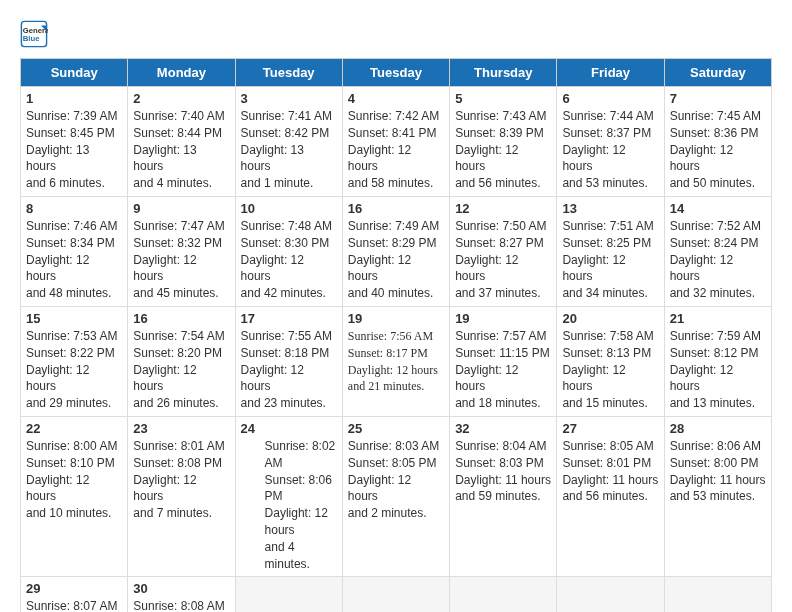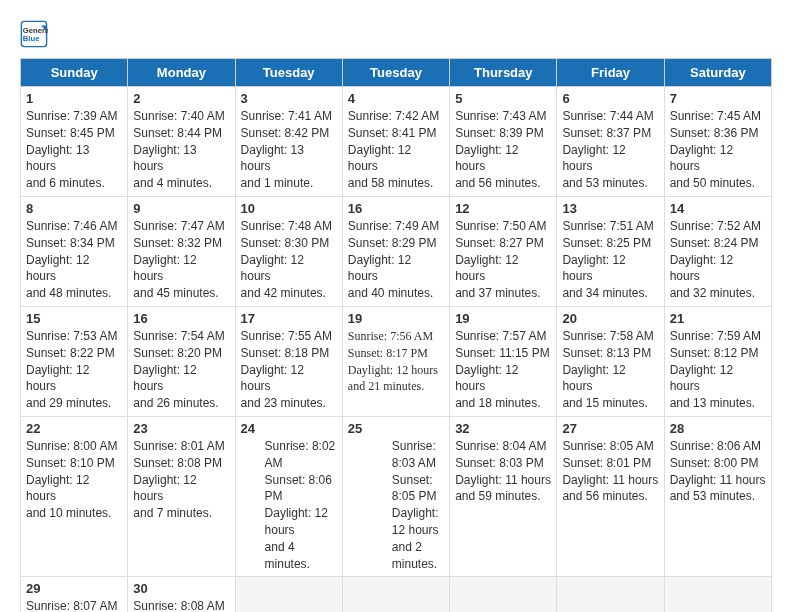--- a/index.html
+++ b/index.html
@@ -281,21 +281,21 @@
         </td>
         <td>
           <span class="day-number">24</span>
           <div class="day-info" style="white-space: pre-line; margin-left: 24px;">Sunrise: 8:02 AM
 Sunset: 8:06 PM
 Daylight: 12 hours
 and 4 minutes.</div>
         </td>
         <td>
           <span class="day-number">25</span>
-          <div class="day-info" style="white-space: pre-line; margin-left: 44px;">Sunrise: 8:03 AM
+          <div class="day-info" style="white-space: pre-line;">Sunrise: 8:03 AM
 Sunset: 8:05 PM
 Daylight: 12 hours
 and 2 minutes.</div>
         </td>
         <td>
           <span class="day-number">32</span>
           <div class="day-info" style="white-space: pre-line;">Sunrise: 8:04 AM
 Sunset: 8:03 PM
 Daylight: 11 hours
 and 59 minutes.</div>

